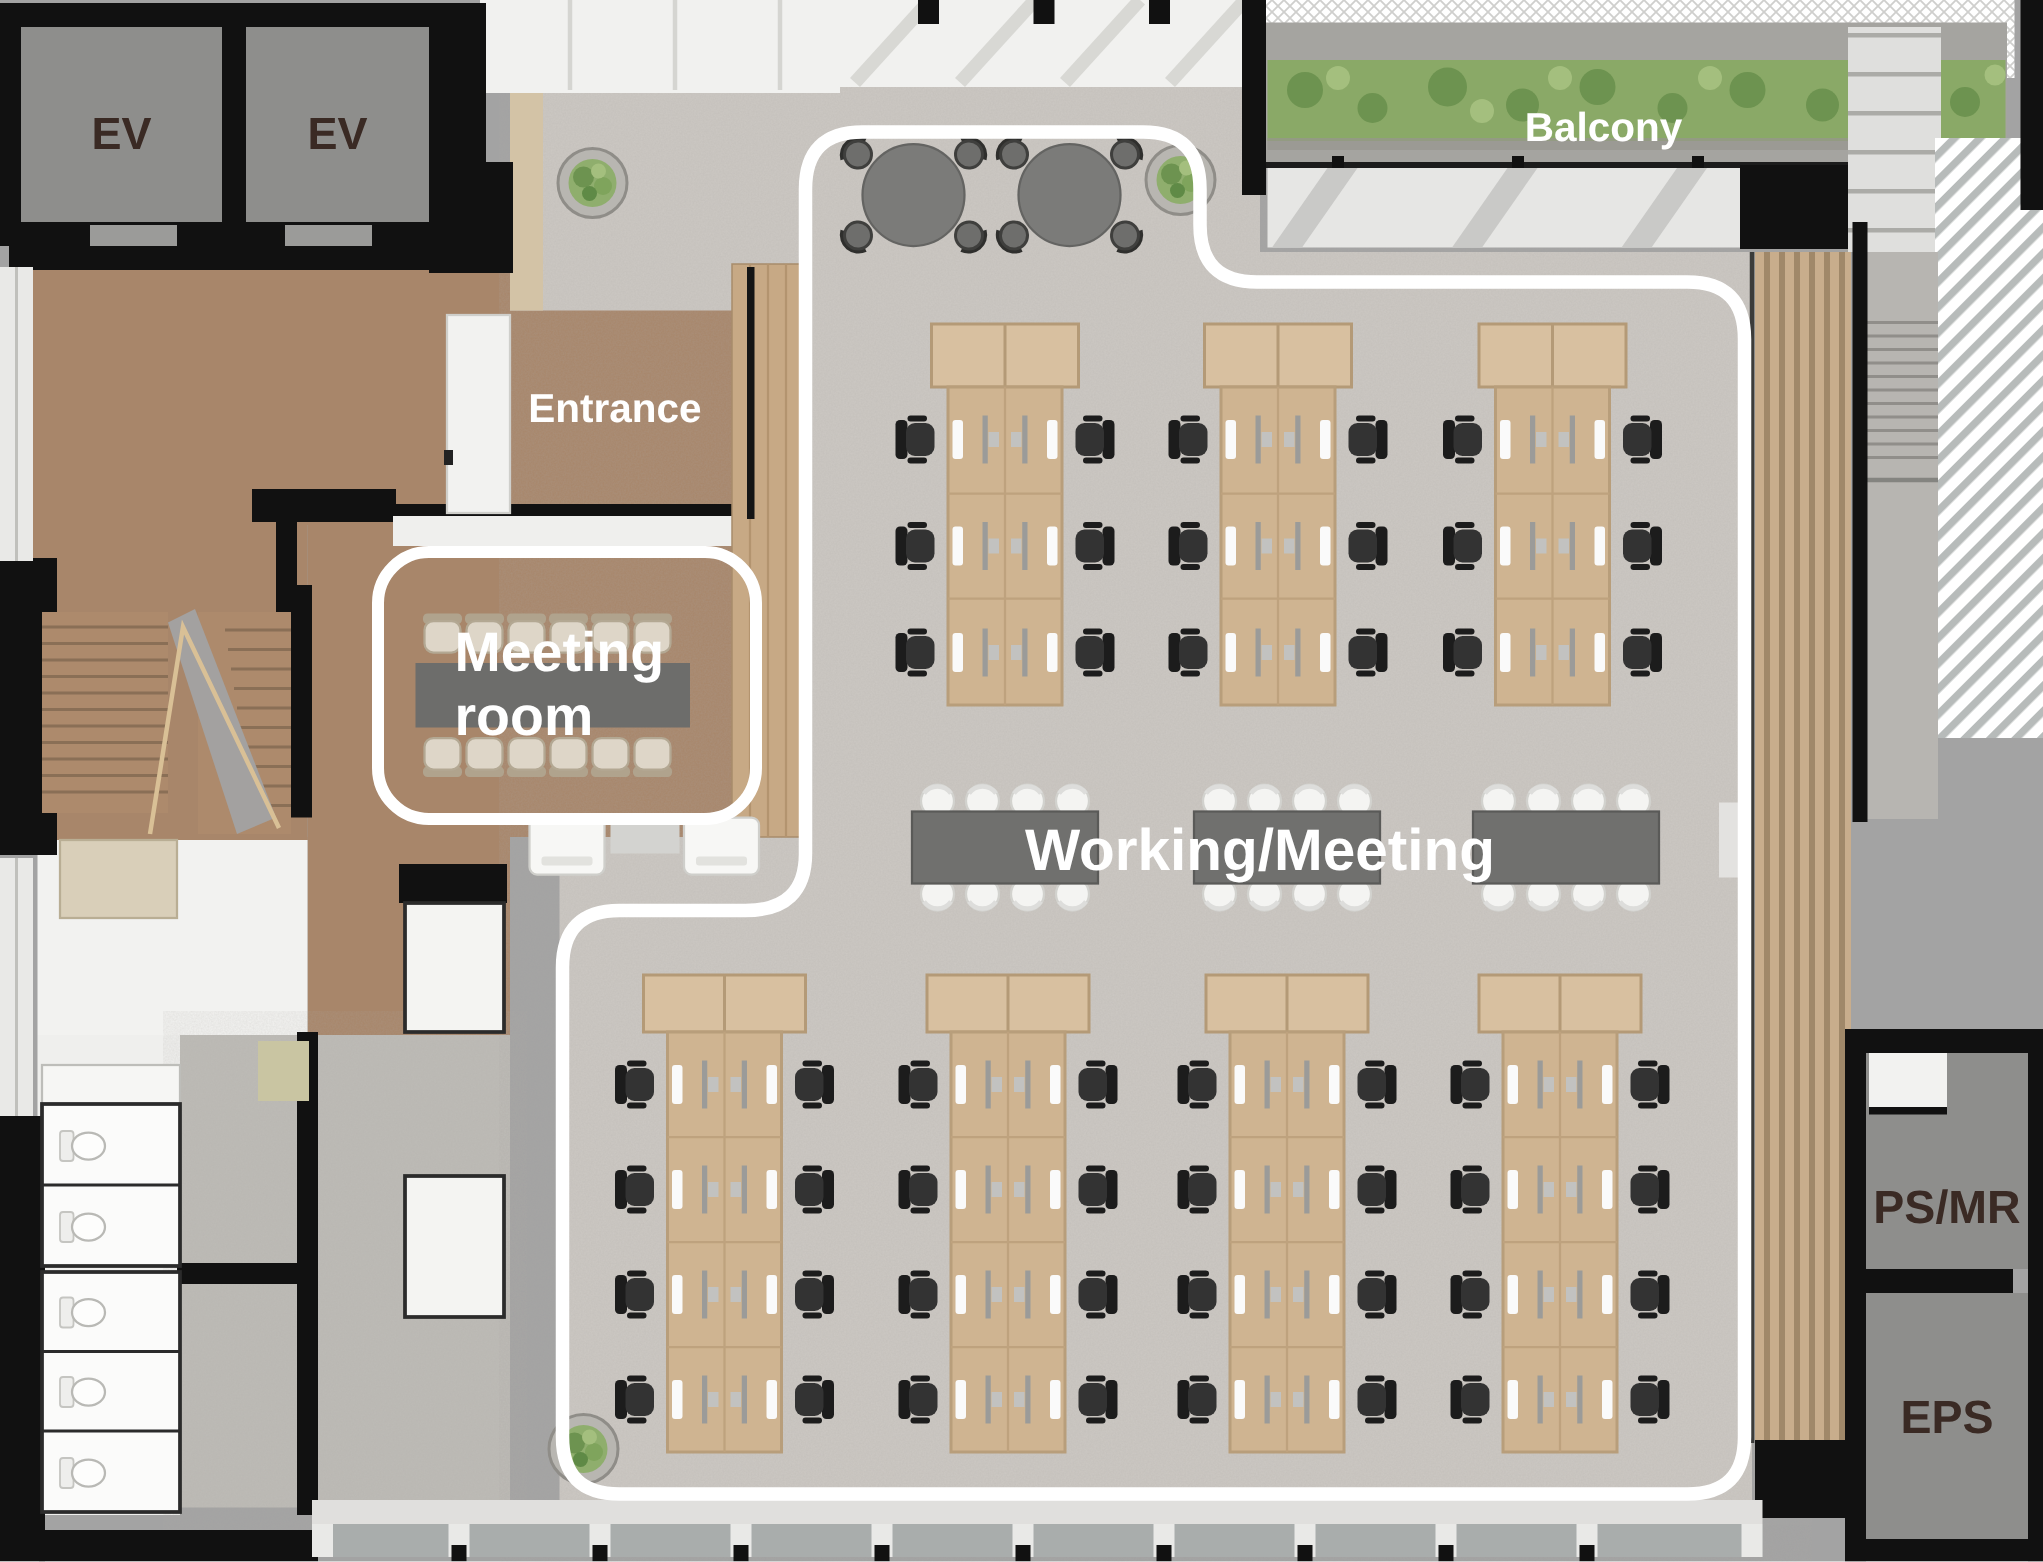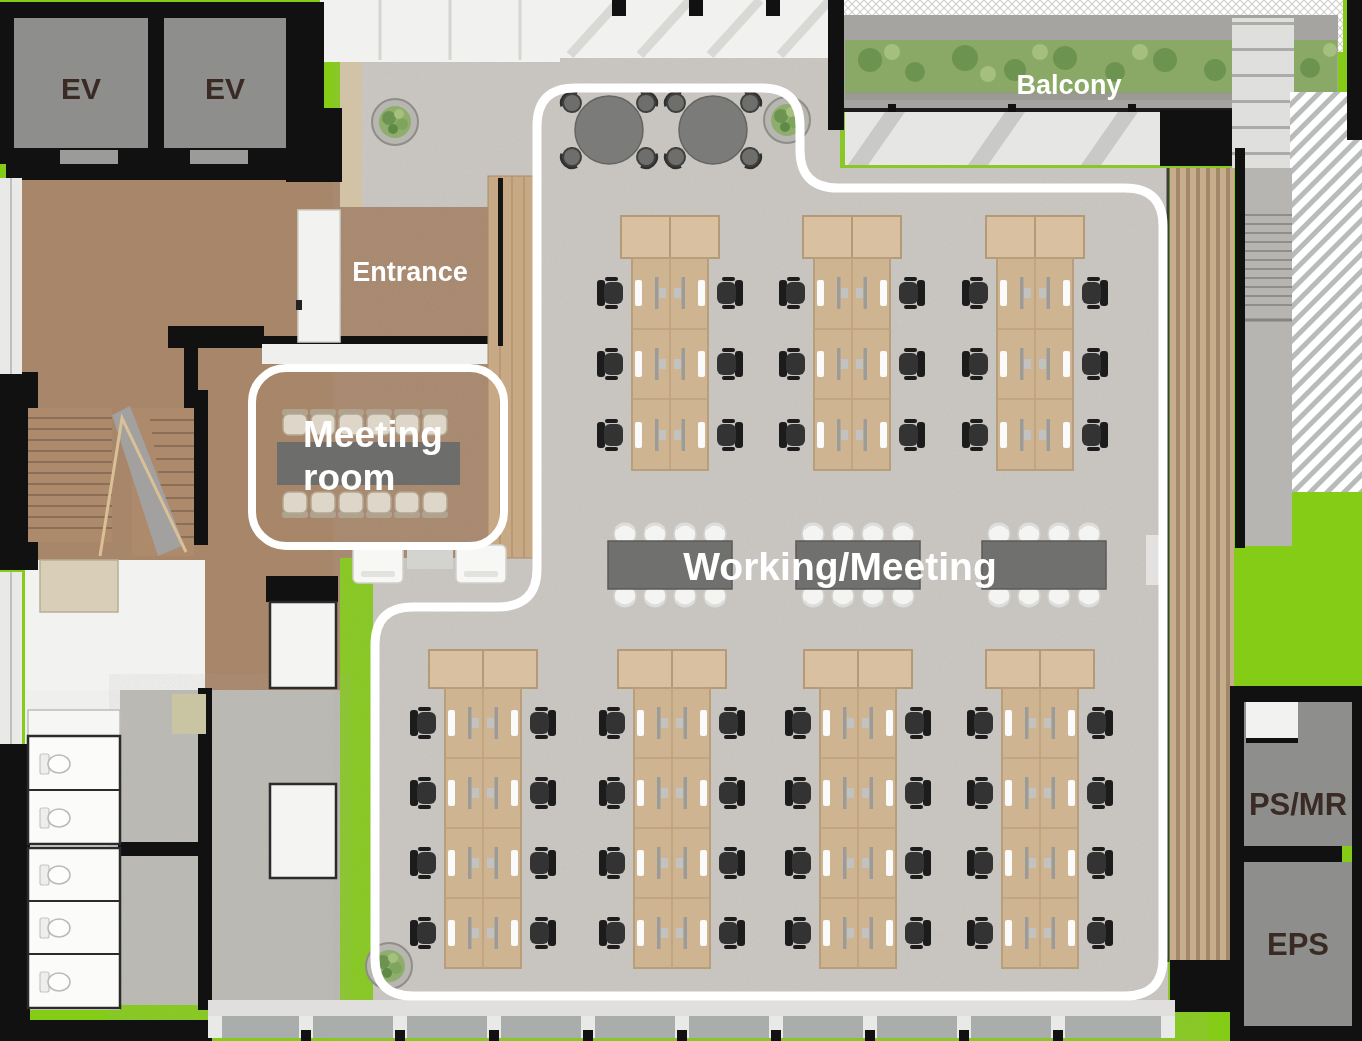--- a/index.html
+++ b/index.html
@@ -1,16 +1,16 @@
 <!DOCTYPE html>
 <html><head>
 <meta charset="utf-8">
 <style>
   html,body{margin:0;padding:0;background:#ffffff;}
-  .stage{position:relative;width:1362px;height:1041px;background:#84cc16;overflow:hidden;
+  .stage{position:relative;width:1362px;height:1041px;background:#a3a3a3;overflow:hidden;
          font-family:"Liberation Sans", sans-serif;}
   svg{position:absolute;left:0;top:0;display:block;}
   text{font-family:"Liberation Sans", sans-serif;font-weight:bold;}
   .room-label{fill:#3a2a24;}
   .floor-label{fill:#ffffff;}
 </style>
 </head>
 <body>
 
 <div class="stage">

